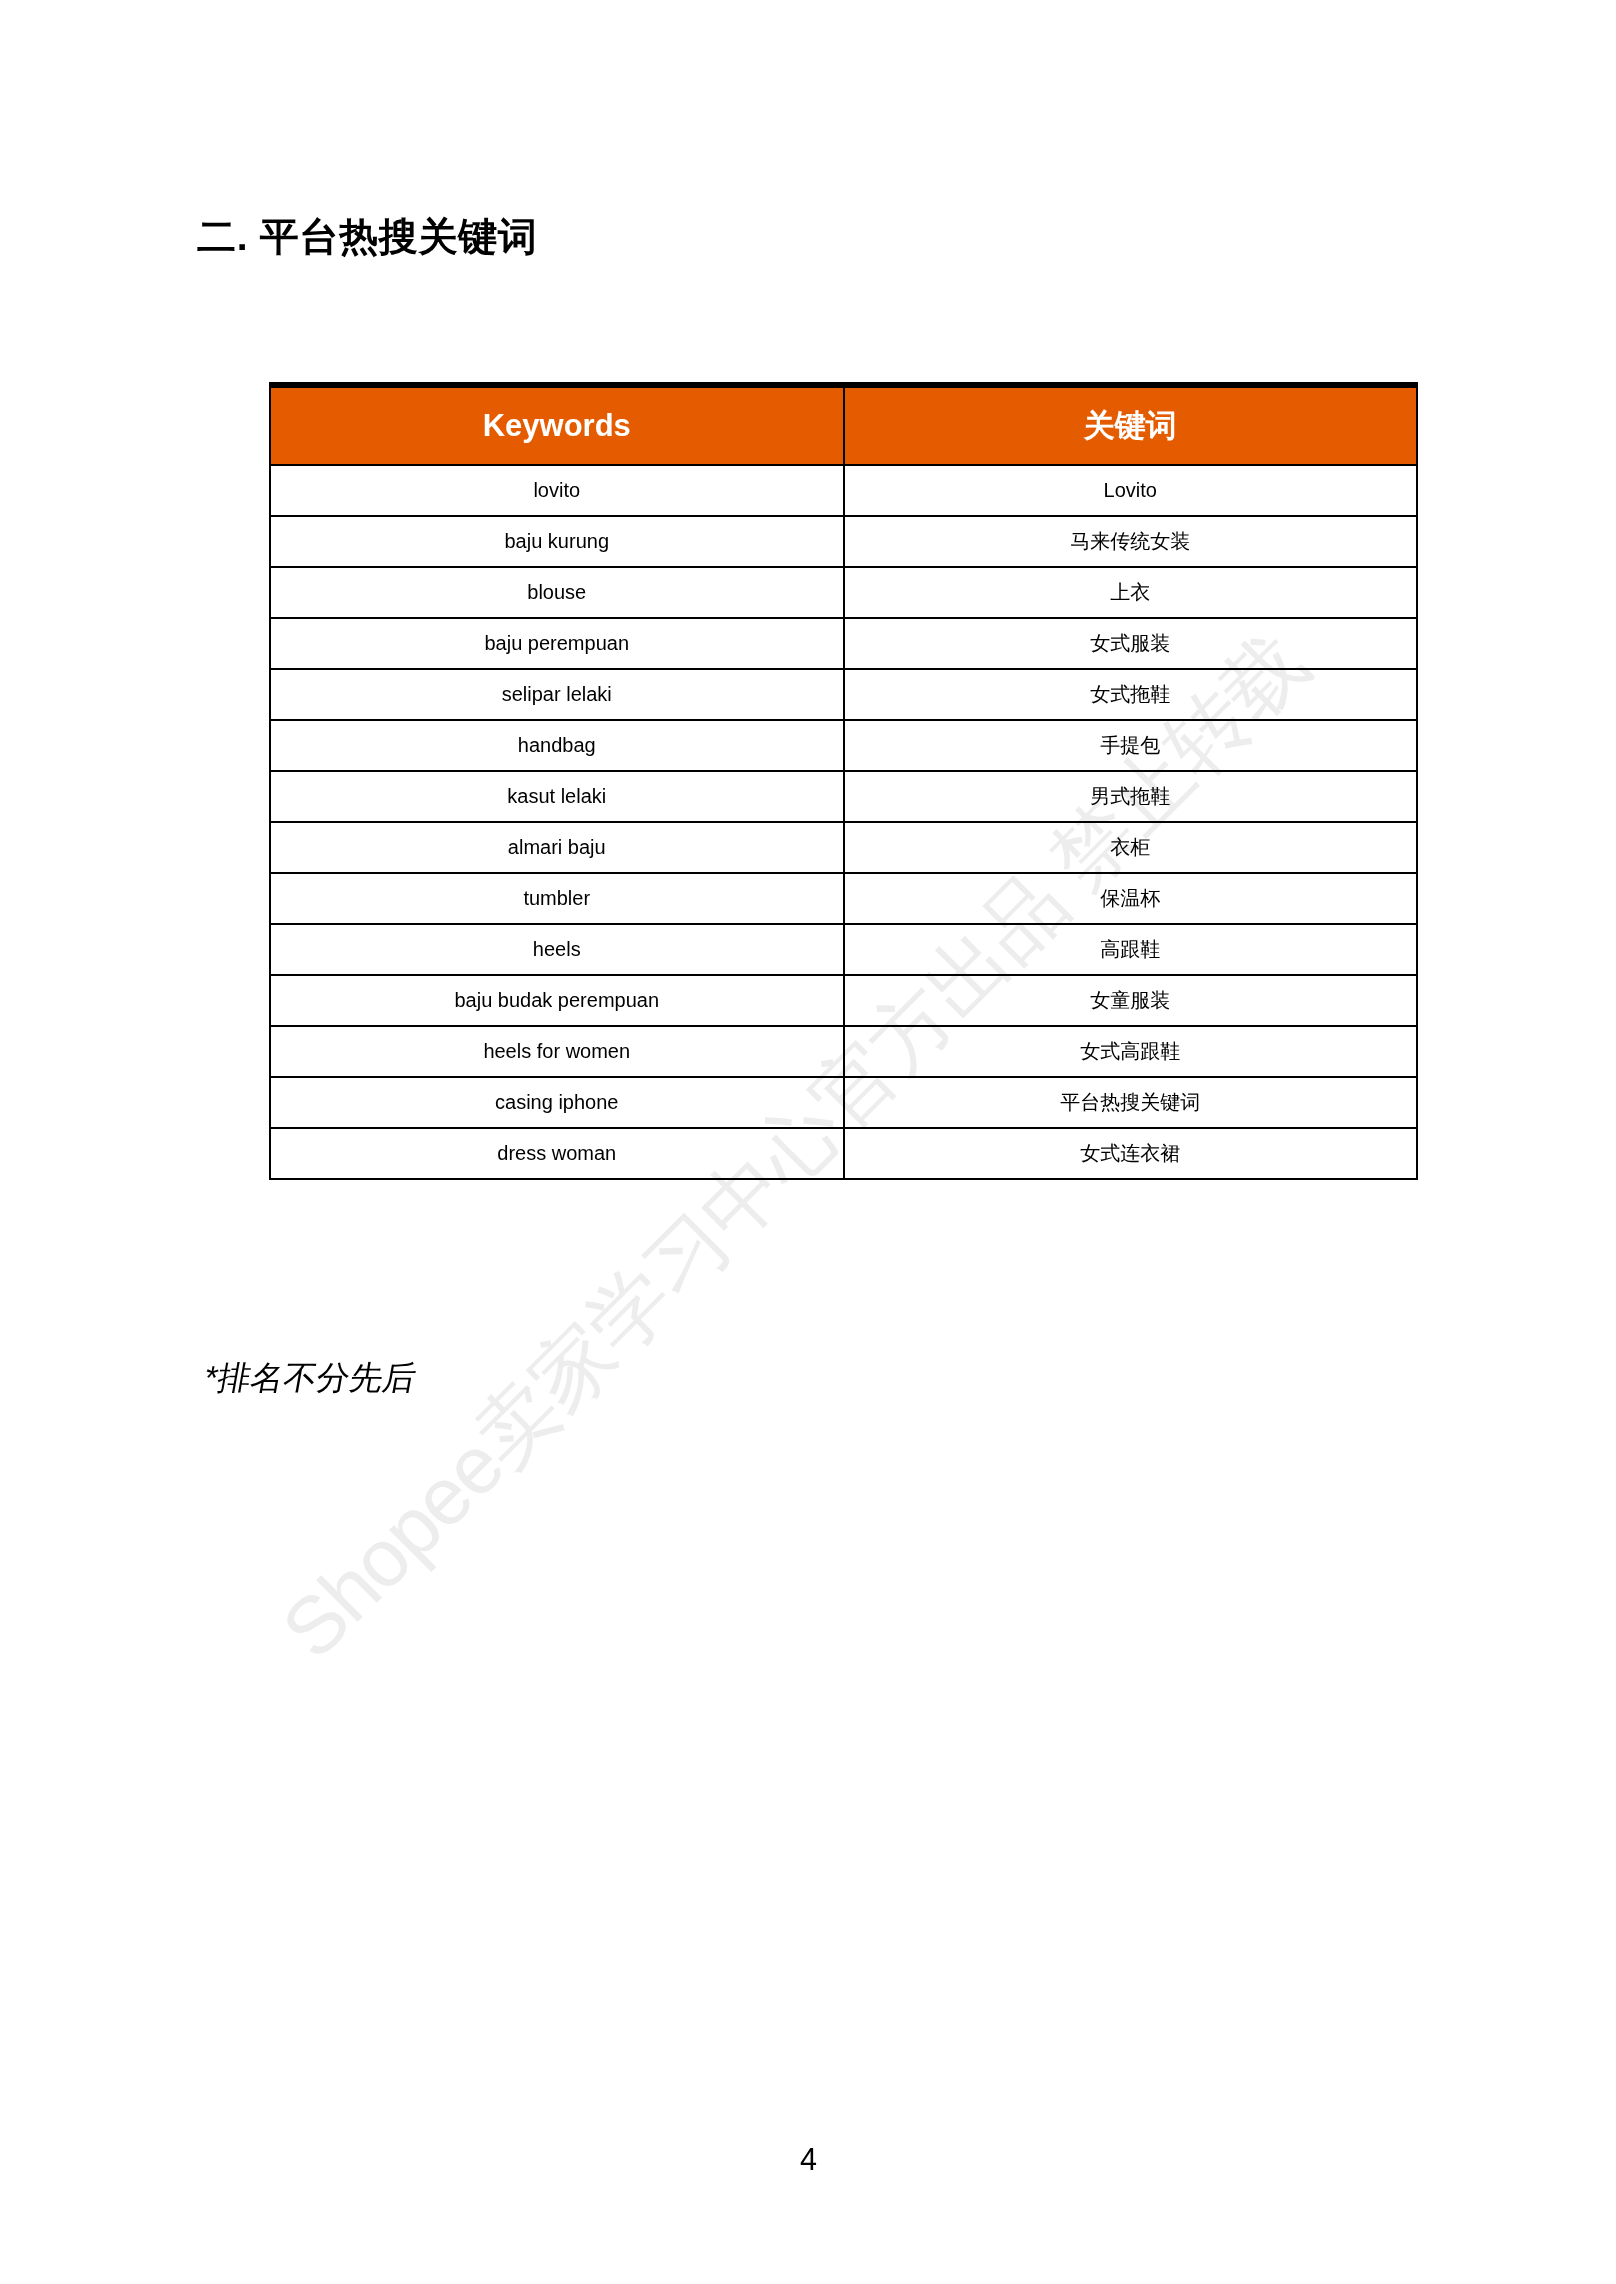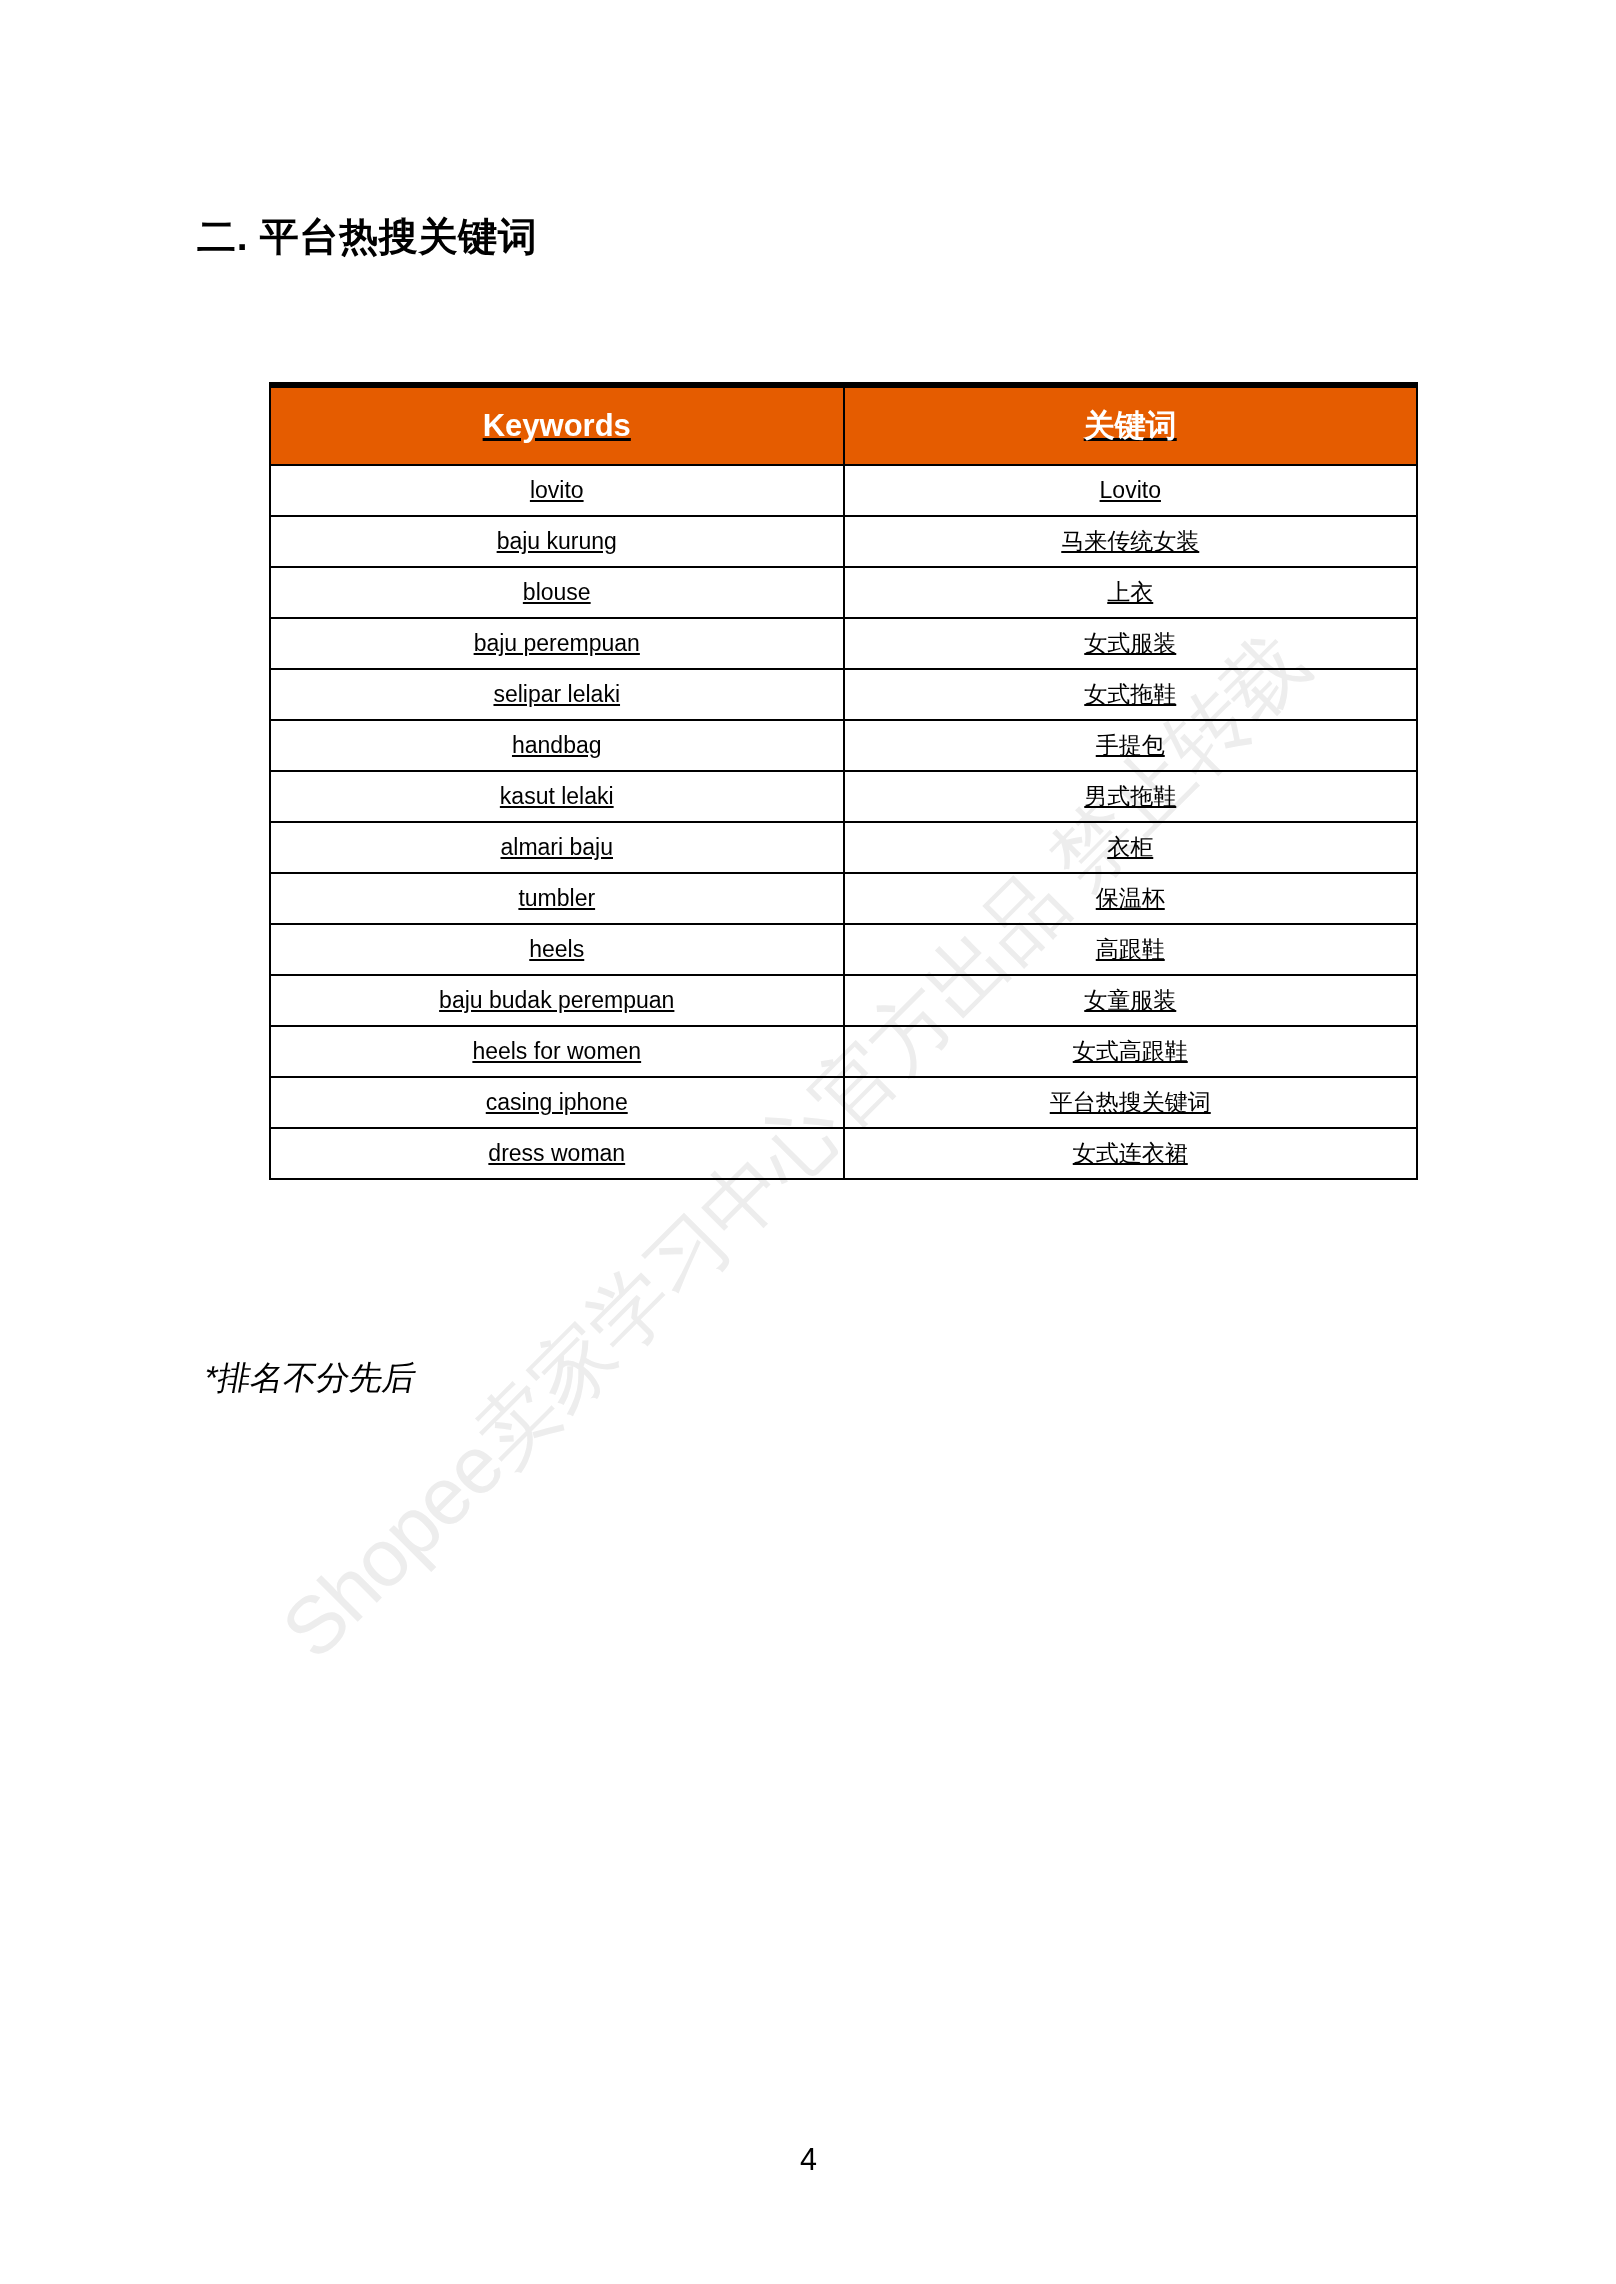--- a/index.html
+++ b/index.html
@@ -50,34 +50,34 @@
     top: 382px;
     width: 1149px;
     border-collapse: collapse;
     table-layout: fixed;
     z-index: 1;
     background: transparent;
   }
   table.kw-table, table.kw-table th, table.kw-table td {
     border: 2.7px solid var(--border-color, #000000);
   }
-  table.kw-table { border-top-width: 6.1px; text-decoration: underline; }
+  table.kw-table { border-top-width: 6.1px; }
   table.kw-table th {
     height: 76px;
     background: var(--header-bg, #E55C00);
     color: var(--header-text, #ffffff);
     font-size: 31px;
     font-weight: bold;
     text-align: center;
     vertical-align: middle;
     padding: 0;
   }
   table.kw-table td {
     height: 49px;
-    font-size: 23px;
+    font-size: 20px;
     color: #000000;
     text-align: center;
     vertical-align: middle;
     padding: 0;
     background: transparent;
   }
 
   
   .footnote {
     position: absolute;

